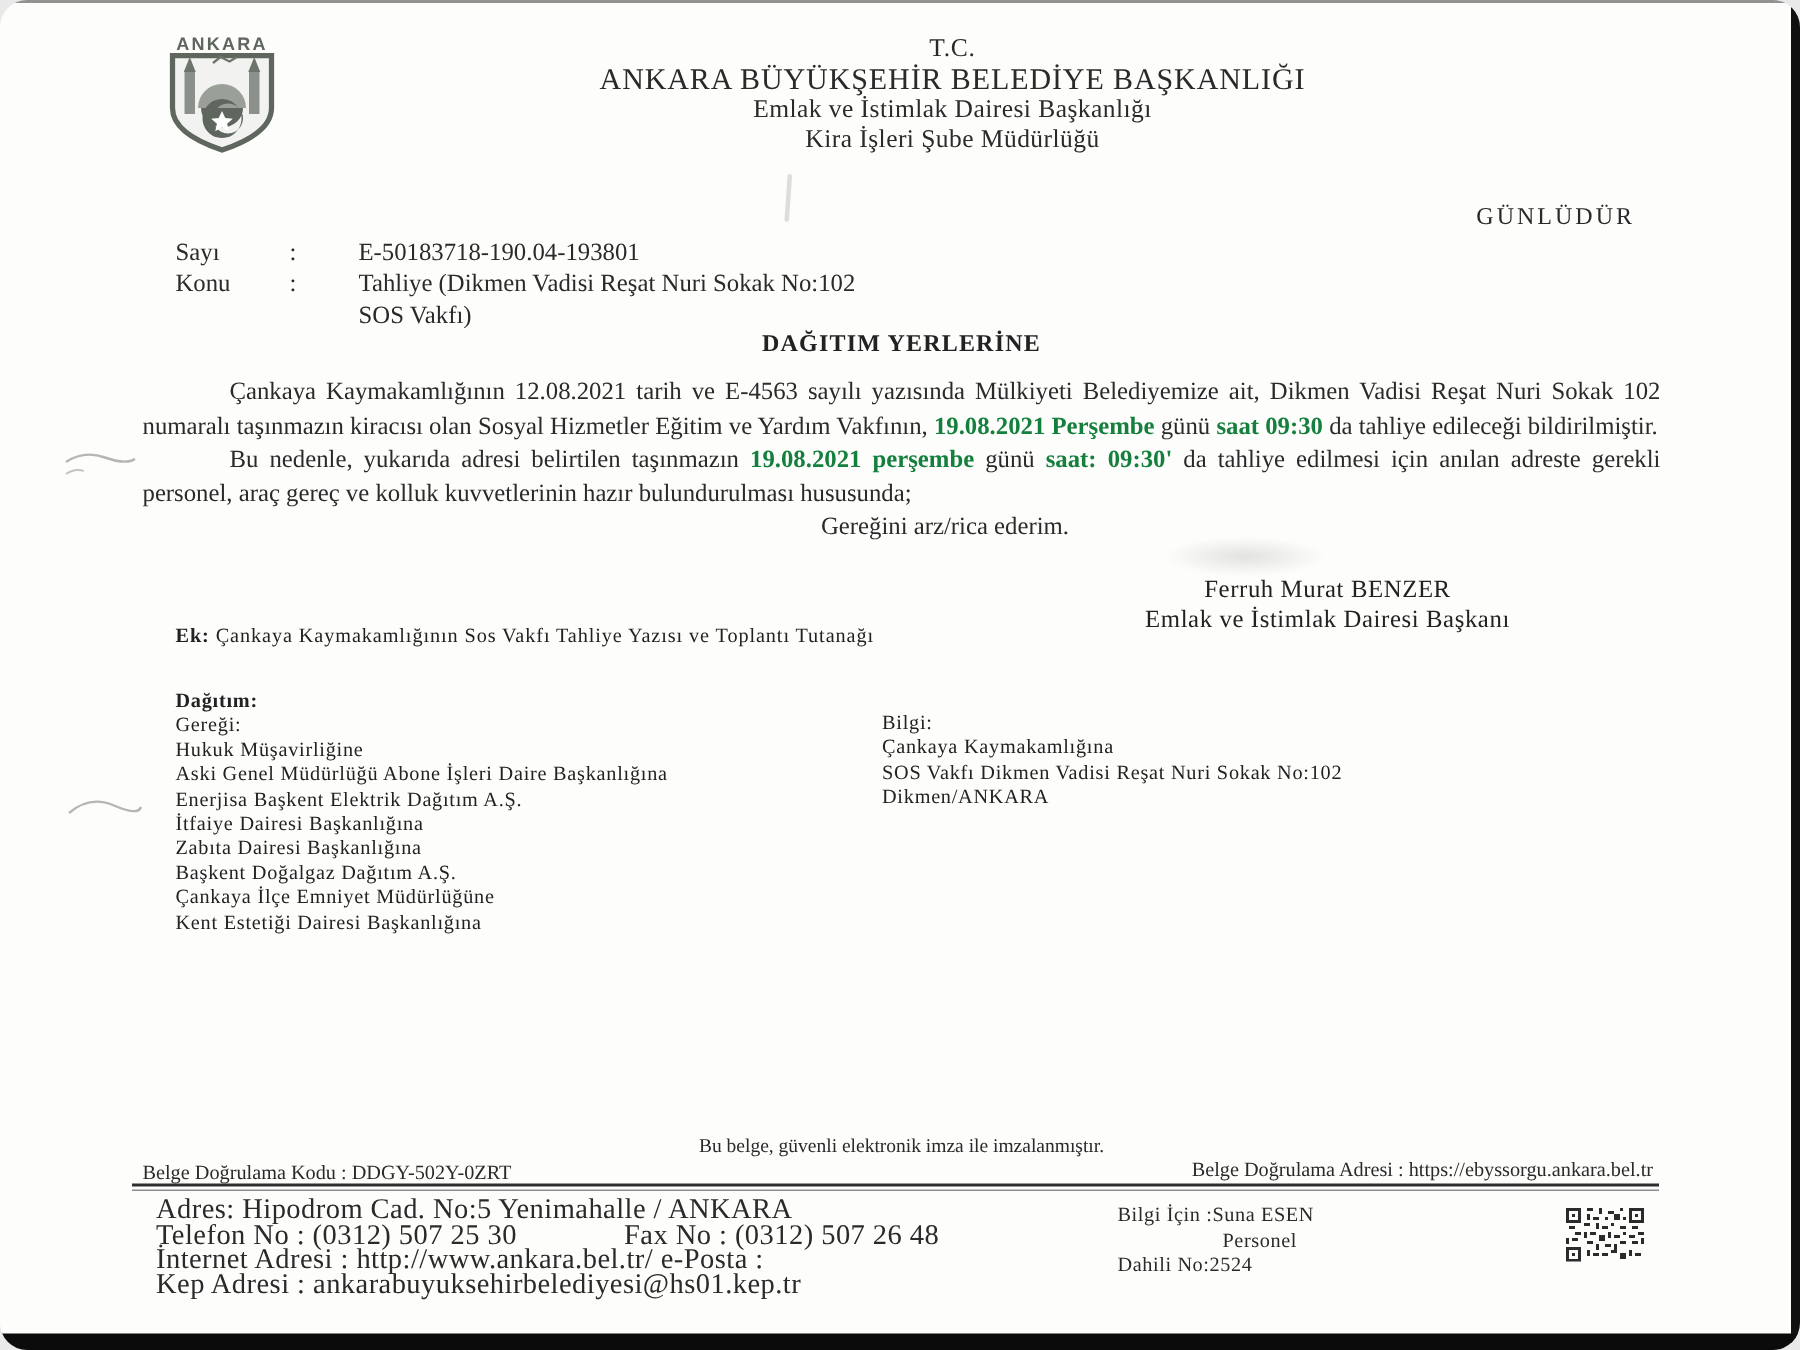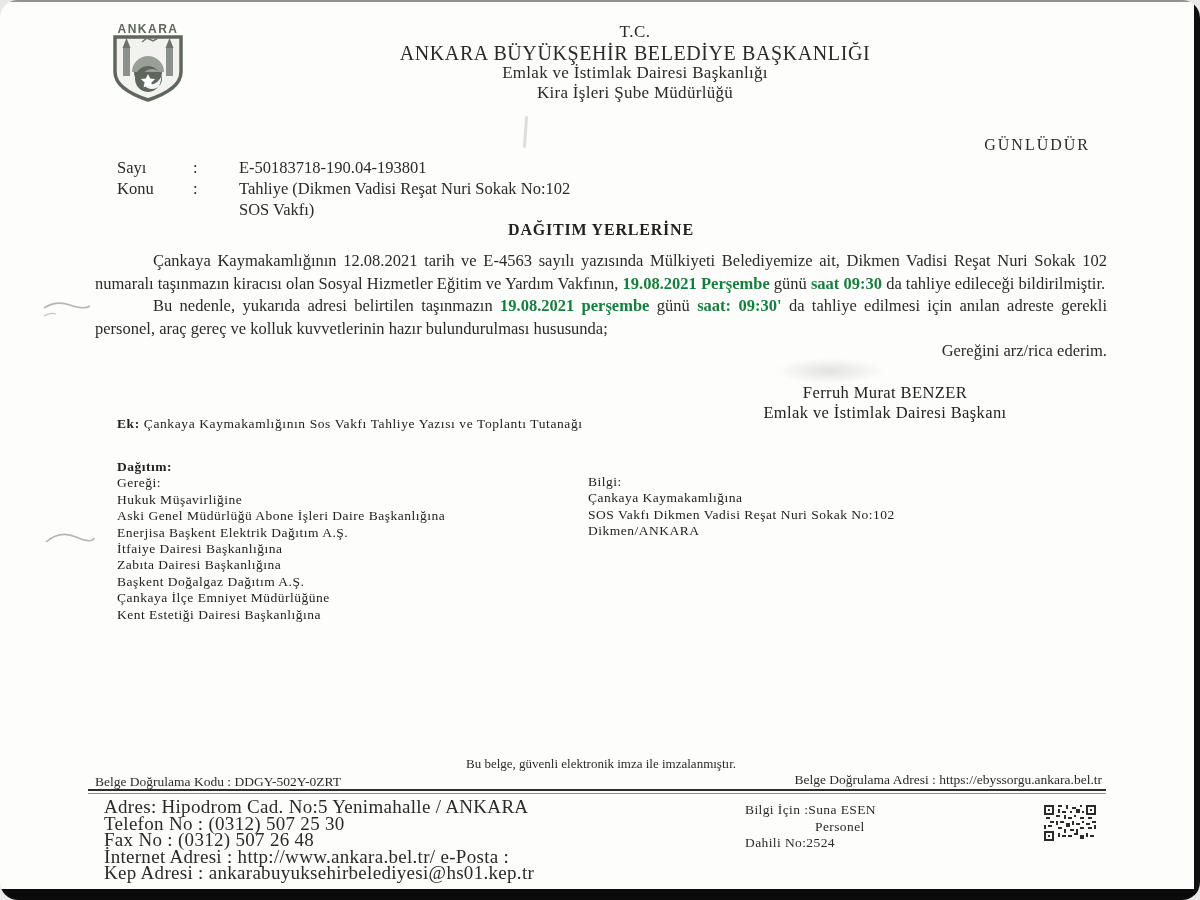--- a/index.html
+++ b/index.html
@@ -27,21 +27,21 @@
   .meta-row{display:flex;align-items:flex-start;gap:32px;}
   .meta-label{width:44px;}
   .meta-colon{width:14px;}
 
   .recipient{position:absolute;left:95px;top:221px;width:1012px;text-align:center;
     font-weight:bold;font-size:16px;letter-spacing:.8px;color:#222;}
 
   .bodytext{position:absolute;left:95px;top:250px;width:1012px;
     font-size:16.5px;line-height:22.5px;text-align:justify;}
   .bodytext p{margin:0;text-indent:58px;}
-  .bodytext p.closing{text-align:right;}
+  .bodytext p.closing{text-align:center;}
   b.scan{color:#15803d;}
 
   .sign-smudge{position:absolute;left:775px;top:358px;width:110px;height:26px;border-radius:50%;
     background:radial-gradient(ellipse at center,#9c9c9c 0%,rgba(255,255,255,0) 70%);
     opacity:.28;filter:blur(1px);}
   .signature{position:absolute;left:705px;top:383px;width:360px;text-align:center;
     font-size:16.5px;line-height:20px;letter-spacing:.4px;color:#222;}
 
   .attachment{position:absolute;left:117px;top:416px;font-size:13.5px;letter-spacing:.6px;color:#222;}
   .attachment .lbl{font-weight:bold;}
@@ -52,21 +52,21 @@
   .bilgi{position:absolute;left:588px;top:474px;width:430px;
     font-size:13.5px;line-height:16.4px;letter-spacing:.5px;color:#222;}
 
   .esign-note{position:absolute;left:95px;top:756px;width:1012px;text-align:center;font-size:13px;}
   .verify-code{position:absolute;left:95px;top:774px;font-size:13.5px;}
   .verify-addr{position:absolute;left:600px;top:772px;width:502px;text-align:right;font-size:13.5px;}
   .footer-rule{position:absolute;left:88px;top:789px;width:1018px;height:2px;
     border-top:2px solid #2e2e2e;border-bottom:1px solid #8d8d8d;}
 
   .contact-left{position:absolute;left:104px;top:799px;font-size:19px;line-height:16.6px;letter-spacing:.3px;}
-  .phone-row{display:flex;flex-direction:column;}
+  .phone-row{display:flex;}
   .phone-cell{width:312px;}
   .contact-right{position:absolute;left:745px;top:802px;font-size:13.5px;line-height:16.6px;letter-spacing:.4px;}
   .contact-role{padding-left:70px;}
 
   .qr{position:absolute;left:1044px;top:805px;width:52px;height:36px;}
 
   .artifact{position:absolute;opacity:.65;}
   .vsmudge{position:absolute;left:524px;top:116px;width:3px;height:32px;background:#bdbdbd;
     opacity:.5;transform:rotate(4deg);border-radius:2px;}
 </style>

